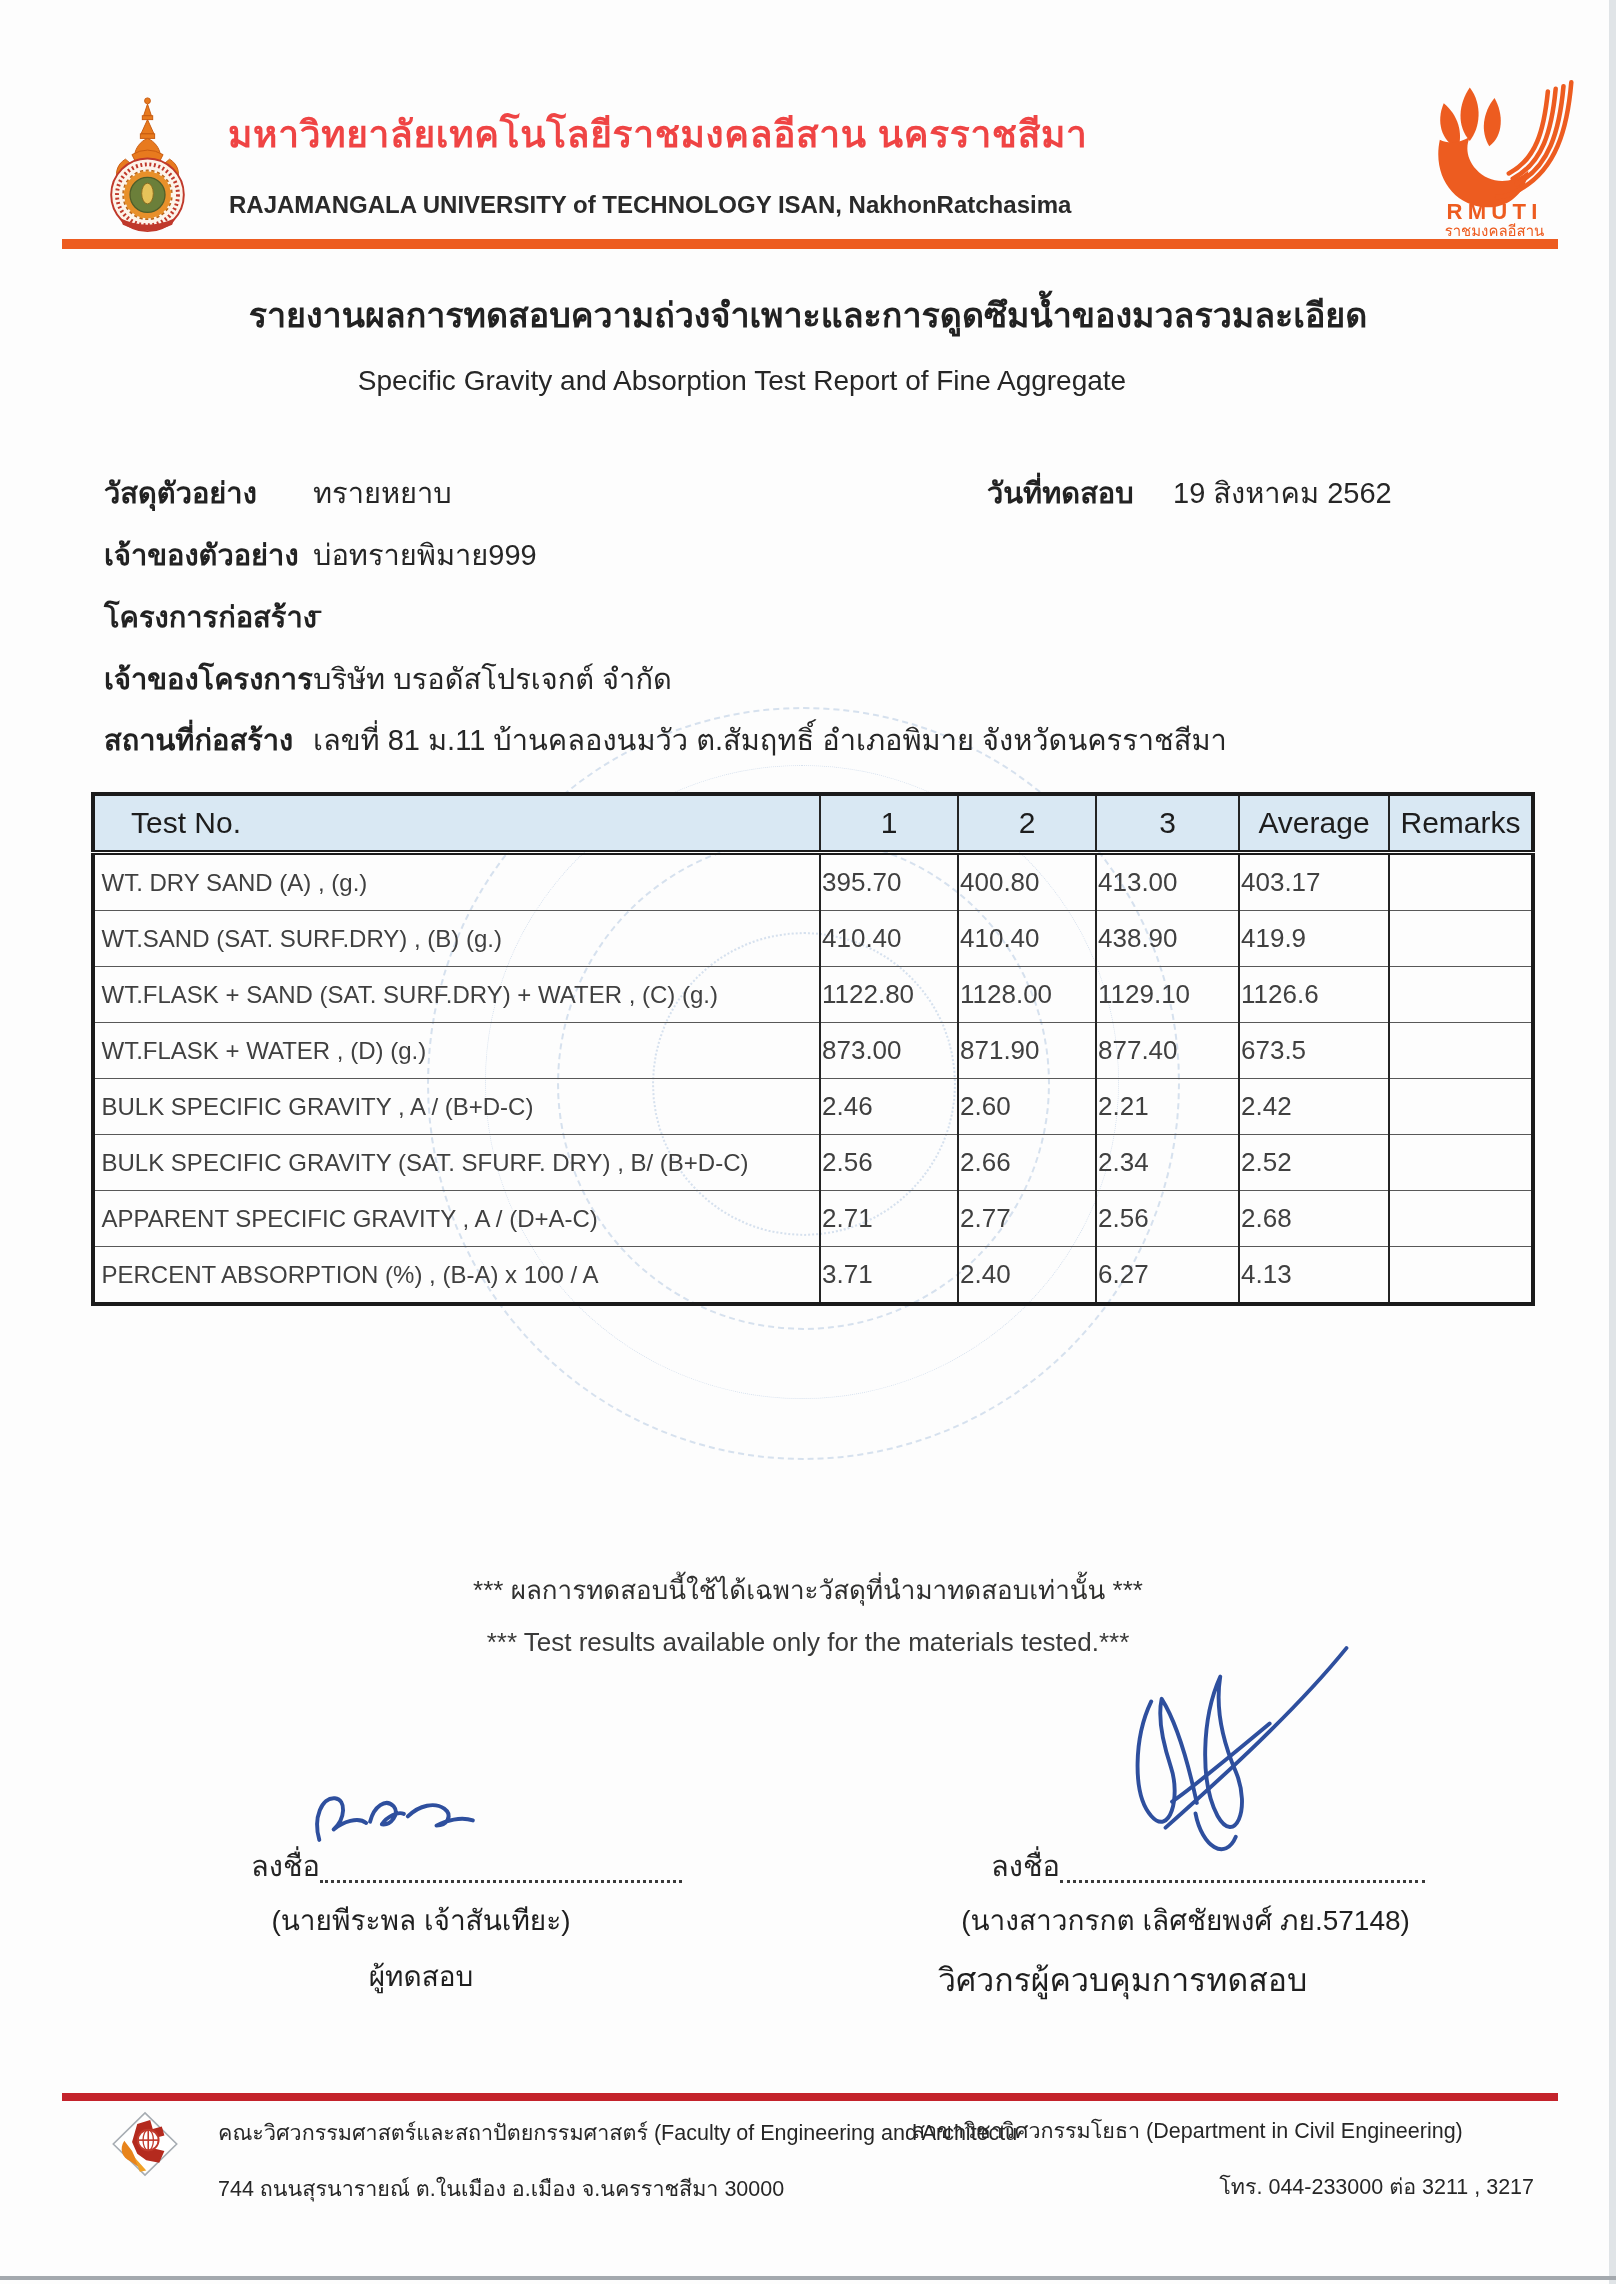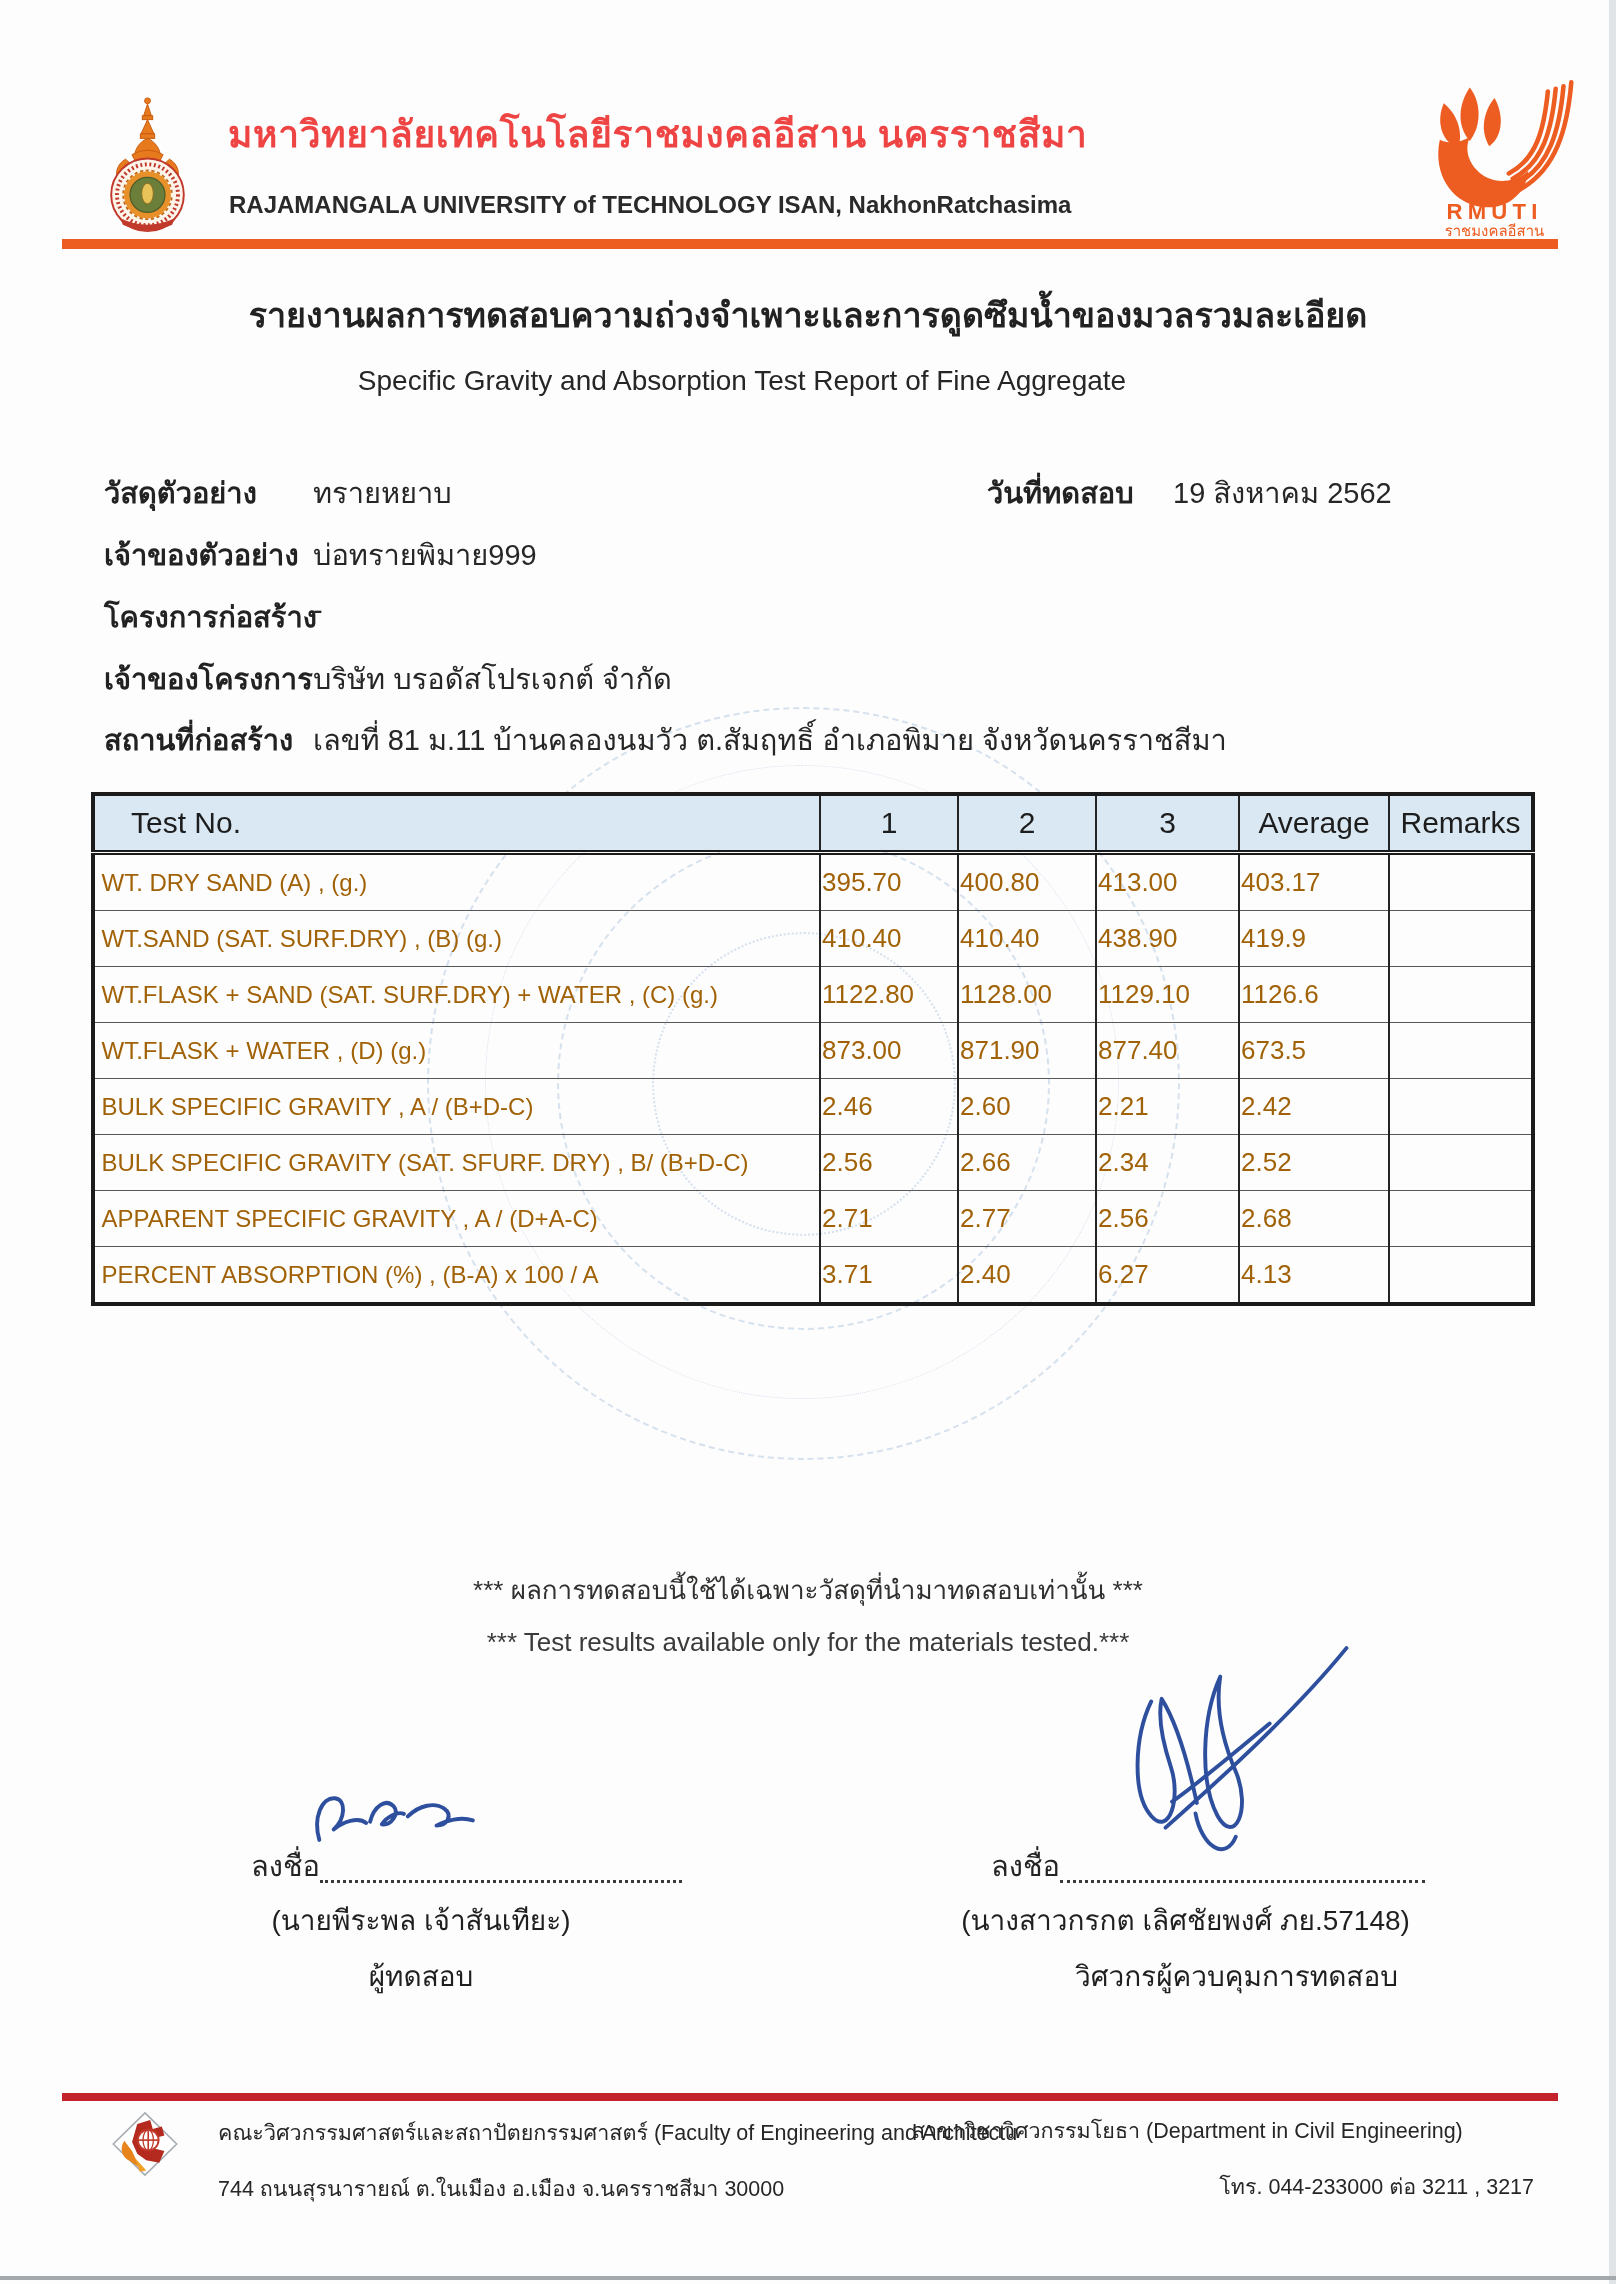--- a/index.html
+++ b/index.html
@@ -48,41 +48,41 @@
     border-collapse:collapse; table-layout:fixed; width:1440px;
     border:4.6px solid #1b1b1b; background:transparent;
   }
   table.results th, table.results td { border-left:2.6px solid #242424; overflow:hidden; }
   table.results th:first-child, table.results td:first-child { border-left:none; }
   table.results thead th {
     background:#d9e8f3; height:52px; font-size:30px; font-weight:normal;
     border-bottom:5.9px double #1b1b1b; text-align:center; color:#1d1d1d;
   }
   table.results thead th.th-test { text-align:left; padding-left:36px; }
-  table.results tbody td { height:53px; font-size:26px; color:#a16207; }
+  table.results tbody td { height:53px; font-size:26px; color:#404040; }
   table.results tbody td.lbl { text-align:left; padding-left:6.5px; font-size:24px; }
   table.results tbody td.val { text-align:left; }
   table.results tbody tr + tr td { border-top:1.3px solid #585858; }
 
   
   .note-th { left:0; top:1569px; width:1616px; text-align:center; font-size:26px; color:#30302f; }
   .note-en { left:0; top:1627px; width:1616px; text-align:center; font-size:26px; color:#3a3a39; }
 
   
   .sign-row { display:flex; align-items:flex-end; font-size:29px; color:#242424; }
   .sign-row .dots { display:inline-block; height:1.3px; border-bottom:3.3px dotted #3a3a3a; margin-bottom:5.9px; }
   .sign-left { left:251px; top:1843px; }
   .sign-right { left:991px; top:1843px; }
   .dots-l { width:362px; } .dots-r { width:365px; }
   .sig-svg-left { left:305px; top:1780px; width:177px; height:86px; }
   .sig-svg-right { left:1074px; top:1639px; width:282px; height:229px; }
   .name-left { left:209px; top:1898px; width:424px; text-align:center; font-size:28px; }
   .role-left { left:209px; top:1954px; width:424px; text-align:center; font-size:28px; }
   .name-right { left:938px; top:1898px; width:495px; text-align:center; font-size:28px; }
-  .role-right { left:903px; top:1954px; width:495px; text-align:right; font-size:28px; }
+  .role-right { left:938px; top:1954px; width:495px; text-align:left; font-size:32px; }
 
   
   .red-line { left:62px; top:2093px; width:1496px; height:7.8px; background:#c4232b; }
   .footer-logo { left:111px; top:2111px; width:68px; height:66px; }
   .f-left1 { left:218px; top:2115px; font-size:21.5px; color:#262626; }
   .f-left2 { left:218px; top:2171px; font-size:21.5px; color:#262626; }
   .f-right1 { left:912px; top:2113px; width:626px; text-align:left; font-size:21.5px; color:#262626; }
   .f-right2 { left:912px; top:2169px; width:622px; text-align:right; font-size:21.5px; color:#262626; }
 </style>
 </head>

